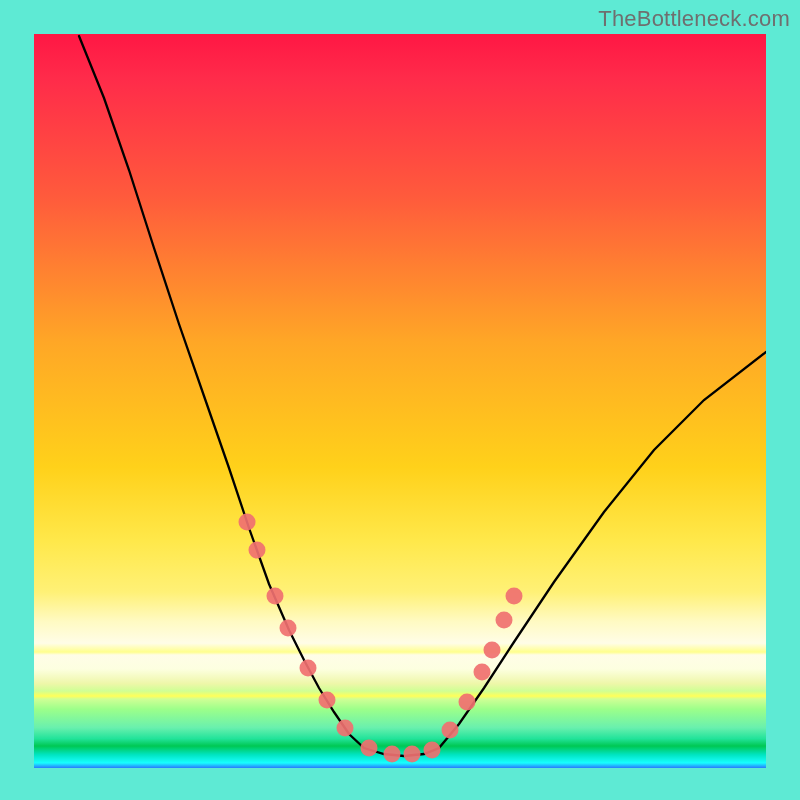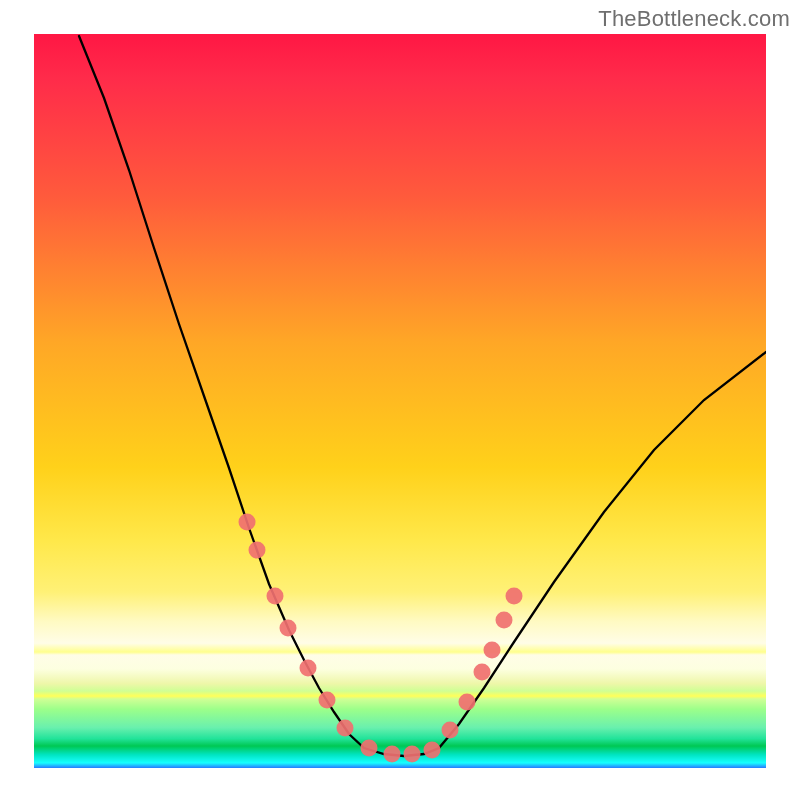--- a/index.html
+++ b/index.html
@@ -10,21 +10,21 @@
     background: #000;
     overflow: hidden;
     font-family: Arial, Helvetica, sans-serif;
   }
   .frame {
     position: absolute;
     left: 0;
     top: 0;
     width: 800px;
     height: 800px;
-    background: #ffffff;
+    background: #5eead4;
   }
   .plot {
     position: absolute;
     left: 34px;
     top: 34px;
     width: 732px;
     height: 734px;
     overflow: hidden;
   }
   

